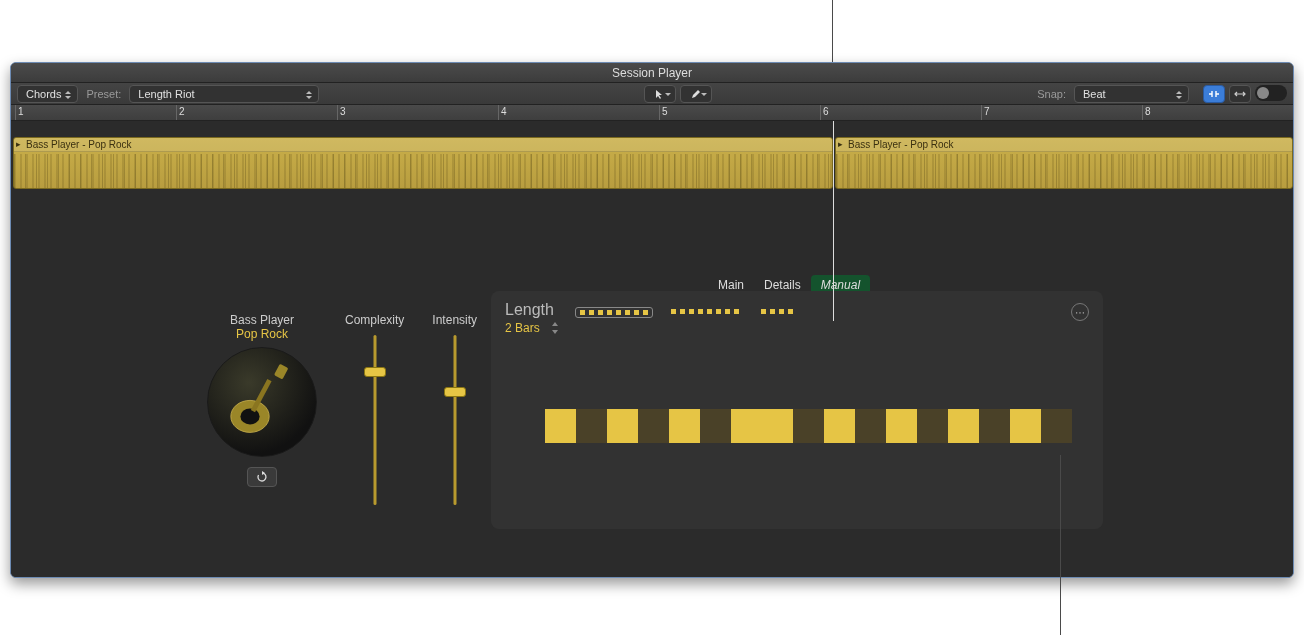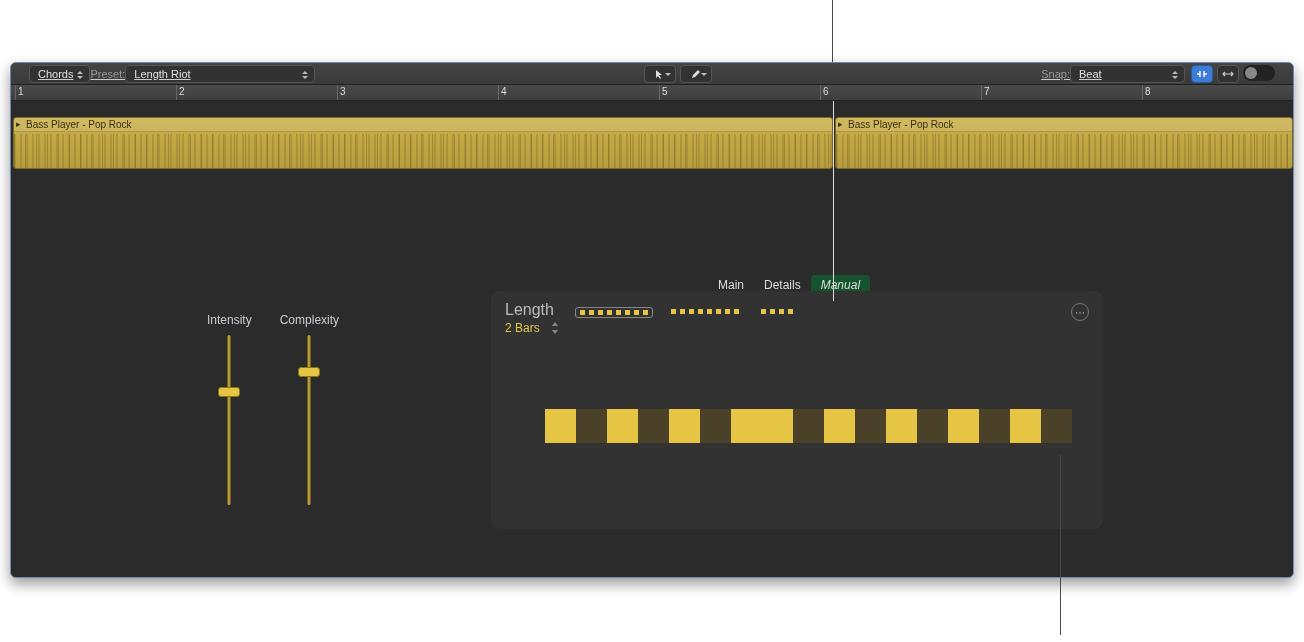--- a/index.html
+++ b/index.html
@@ -44,25 +44,24 @@
     line-height: 20px;
     font-size: 12px;
     color: #ddd;
     background: linear-gradient(#4b4b4b,#3c3c3c);
     border-bottom: 1px solid #222;
   }
   .toolbar {
     height: 22px;
     display: flex;
     align-items: center;
-    gap: 0;
-    padding: 0 18px;
+    gap: 8px;
+    padding: 0 6px;
     background: linear-gradient(#444,#3a3a3a);
     border-bottom: 1px solid #222;
-    text-decoration: underline;
   }
   .tb-select {
     height: 18px;
     background: #323232;
     border: 1px solid #555;
     border-radius: 4px;
     display: flex; align-items: center;
     padding: 0 16px 0 8px;
     font-size: 11px;
     color: #e0e0e0;
@@ -241,20 +240,21 @@
   }
   .callout-v.top{ left:832px; top:0; height:62px;}
   .callout-v.bot{ left:1060px; top:455px; height:180px;}
 </style>
 </head>
 <body>
 
 <div class="callout-v top"></div>
 
 <div class="app-window">
+  <div class="titlebar">Session Player</div>
 
   <div class="toolbar">
     <div class="tb-select chords">
         <span>Chords</span>
       </div>
     <div class="tb-label">Preset:</div>
     <div class="tb-select preset">
         <span>Length Riot</span>
       </div>
     <div class="spacer"></div>
@@ -322,34 +322,53 @@
     </div>
 
   <div class="lower">
     <div class="tabs" id="tabs">
         <div class="tab">Main</div>
         <div class="tab">Details</div>
         <div class="tab active">Manual</div>
       </div>
 
     <div class="player-block">
+      <div class="player-col">
+        <div class="player-title">Bass Player</div>
+        <div class="player-sub">Pop Rock</div>
+        <div style="height:6px"></div>
+        <div class="player-img">
+          <svg viewBox="0 0 100 100">
+            <ellipse cx="35" cy="68" rx="24" ry="20" fill="#9a8628" stroke="#c9b04e" stroke-width="1"></ellipse>
+            <ellipse cx="35" cy="68" rx="12" ry="10" fill="#111"></ellipse>
+            <rect x="46" y="20" width="6" height="44" transform="rotate(28 49 42)" fill="#8a7520"></rect>
+            <rect x="68" y="4" width="12" height="16" rx="2" transform="rotate(28 74 12)" fill="#9a8628"></rect>
+          </svg>
+        </div>
+        <div class="refresh-btn">
+          <svg width="12" height="12" viewBox="0 0 12 12">
+              <path d="M6 2 A4 4 0 1 1 2.5 4" fill="none" stroke="#ddd" stroke-width="1.3"></path>
+              <path d="M6 0 L6 4 L9 2 Z" fill="#ddd"></path>
+            </svg>
+        </div>
+      </div>
+      <div class="player-col" id="slider-0">
+          <div class="slider-label">Complexity</div>
+          <div class="slider">
+            <div class="slider-track"></div>
+            <div class="slider-thumb" style="top: 32px;"></div>
+          </div>
+        </div>
       <div class="player-col" id="slider-1">
           <div class="slider-label">Intensity</div>
           <div class="slider">
             <div class="slider-track"></div>
             <div class="slider-thumb" style="top: 52px;"></div>
           </div>
         </div>
-      <div class="player-col" id="slider-0">
-          <div class="slider-label">Complexity</div>
-          <div class="slider">
-            <div class="slider-track"></div>
-            <div class="slider-thumb" style="top: 32px;"></div>
-          </div>
-        </div>
     </div>
 
     <div class="editor-panel">
       <div class="len-col">
         <div class="len-lbl">Length</div>
         <div class="len-val">
           <span>2 Bars</span>
           <span class="stepper"></span>
         </div>
       </div>

